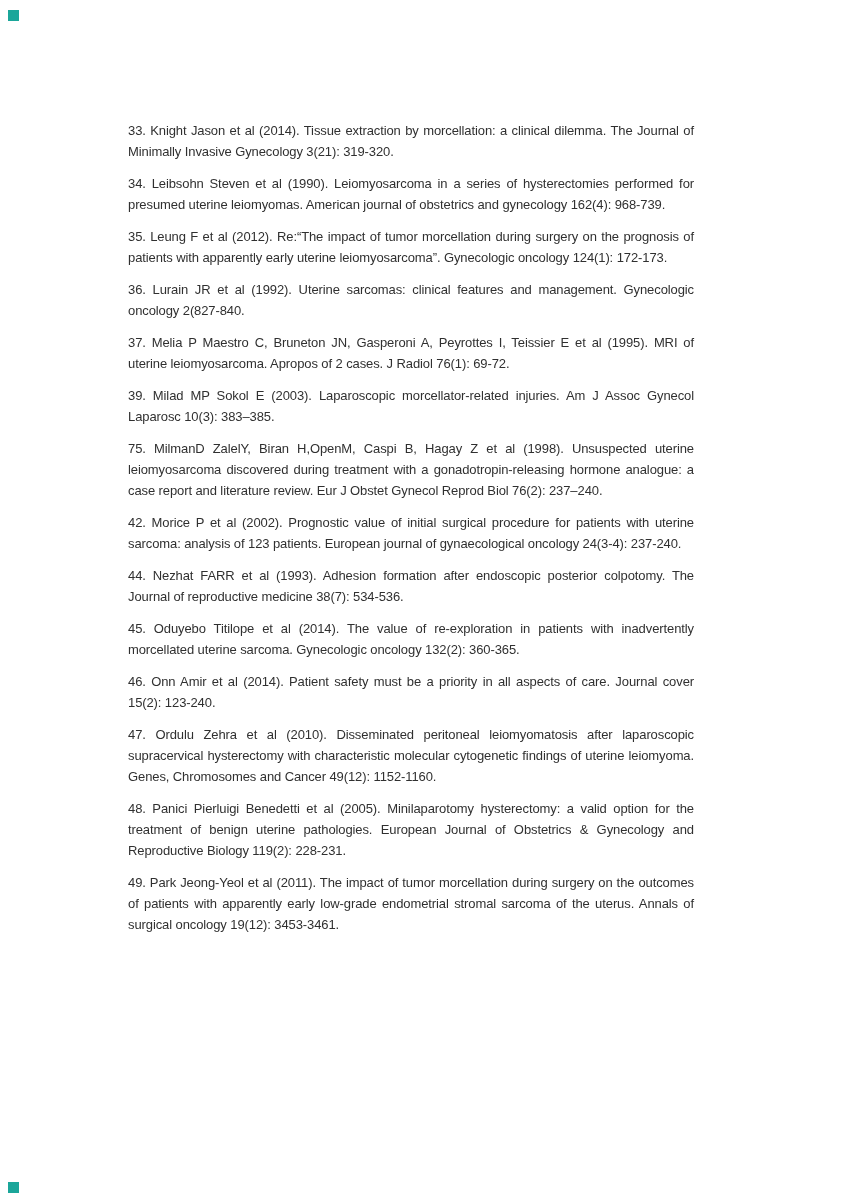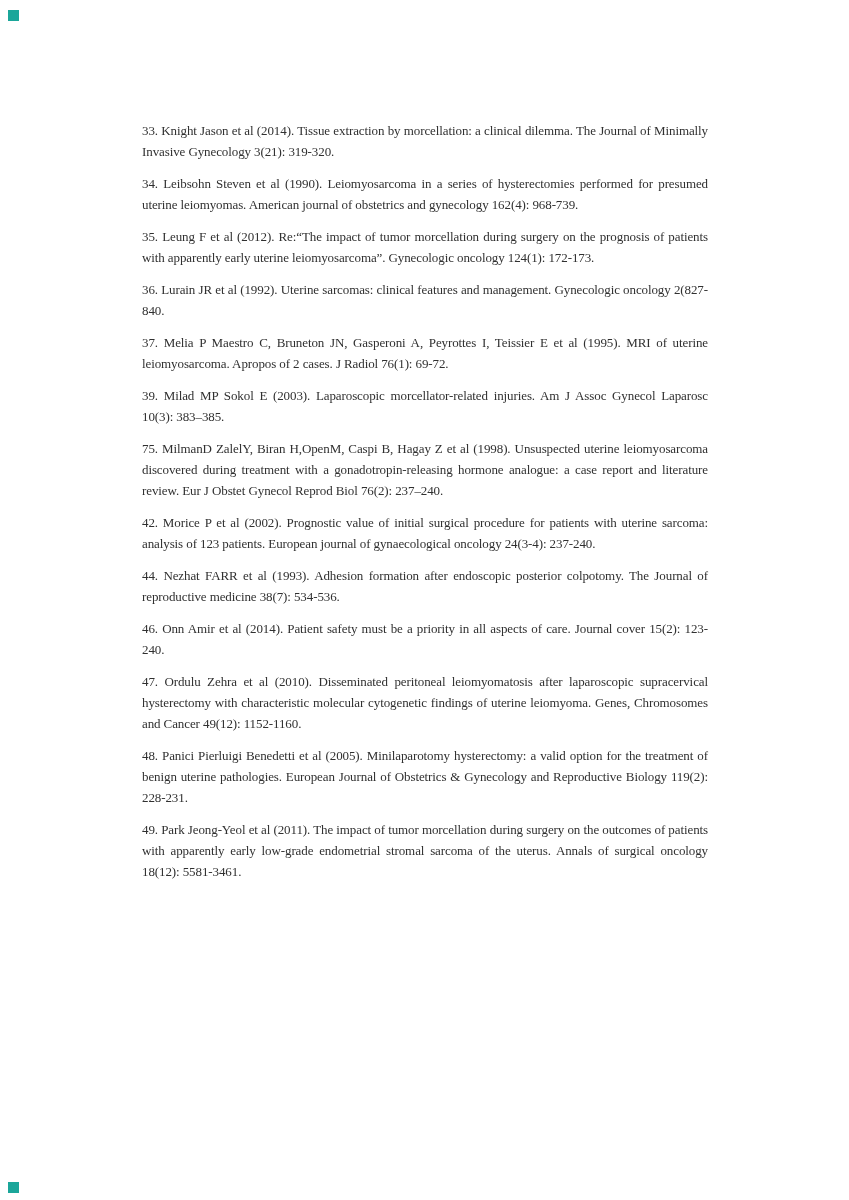--- a/index.html
+++ b/index.html
@@ -23,24 +23,24 @@
     position: absolute;
     left: 8px;
     width: 11px;
     height: 11px;
     background: var(--mark-color, #1ba69a);
   }
   .corner-mark.top { top: 10px; }
   .corner-mark.bottom { top: 1182px; }
   .references {
     position: absolute;
-    left: 142px;
+    left: 128px;
     top: 120px;
     width: 566px;
-    font-family: Liberation Serif, serif;
+    font-family: Liberation Sans, sans-serif;
     font-size: 13px;
     line-height: 21px;
     letter-spacing: -0.1px;
     color: var(--text-color, #303030);
     text-align: justify;
   }
   .ref {
     margin: 0 0 11px 0;
     padding: 0;
   }
@@ -58,20 +58,21 @@
 
   <p class="ref">33. Knight Jason et al (2014). Tissue extraction by morcellation: a clinical dilemma. The Journal of Minimally Invasive Gynecology 3(21): 319-320.</p>
       <p class="ref">34. Leibsohn Steven et al (1990). Leiomyosarcoma in a series of hysterectomies performed for presumed uterine leiomyomas. American journal of obstetrics and gynecology 162(4): 968-739.</p>
       <p class="ref">35. Leung F et al (2012). Re:“The impact of tumor morcellation during surgery on the prognosis of patients with apparently early uterine leiomyosarcoma”. Gynecologic oncology 124(1): 172-173.</p>
       <p class="ref">36. Lurain JR et al (1992). Uterine sarcomas: clinical features and management. Gynecologic oncology 2(827-840.</p>
       <p class="ref">37. Melia P Maestro C, Bruneton JN, Gasperoni A, Peyrottes I, Teissier E et al (1995). MRI of uterine leiomyosarcoma. Apropos of 2 cases. J Radiol 76(1): 69-72.</p>
       <p class="ref">39. Milad MP Sokol E (2003). Laparoscopic morcellator-related injuries. Am J Assoc Gynecol Laparosc 10(3): 383–385.</p>
       <p class="ref">75. MilmanD ZalelY, Biran H,OpenM, Caspi B, Hagay Z et al (1998). Unsuspected uterine leiomyosarcoma discovered during treatment with a gonadotropin-releasing hormone analogue: a case report and literature review. Eur J Obstet Gynecol Reprod Biol 76(2): 237–240.</p>
       <p class="ref">42. Morice P et al (2002). Prognostic value of initial surgical procedure for patients with uterine sarcoma: analysis of 123 patients. European journal of gynaecological oncology 24(3-4): 237-240.</p>
       <p class="ref">44. Nezhat FARR et al (1993). Adhesion formation after endoscopic posterior colpotomy. The Journal of reproductive medicine 38(7): 534-536.</p>
+      <p class="ref">45. Oduyebo Titilope et al (2014). The value of re-exploration in patients with inadvertently morcellated uterine sarcoma. Gynecologic oncology 132(2): 360-365.</p>
       <p class="ref">46. Onn Amir et al (2014). Patient safety must be a priority in all aspects of care. Journal cover 15(2): 123-240.</p>
       <p class="ref">47. Ordulu Zehra et al (2010). Disseminated peritoneal leiomyomatosis after laparoscopic supracervical hysterectomy with characteristic molecular cytogenetic findings of uterine leiomyoma. Genes, Chromosomes and Cancer 49(12): 1152-1160.</p>
       <p class="ref">48. Panici Pierluigi Benedetti et al (2005). Minilaparotomy hysterectomy: a valid option for the treatment of benign uterine pathologies. European Journal of Obstetrics &amp; Gynecology and Reproductive Biology 119(2): 228-231.</p>
-      <p class="ref">49. Park Jeong-Yeol et al (2011). The impact of tumor morcellation during surgery on the outcomes of patients with apparently early low-grade endometrial stromal sarcoma of the uterus. Annals of surgical oncology 18(12): 5581-3461.</p>
+      <p class="ref">49. Park Jeong-Yeol et al (2011). The impact of tumor morcellation during surgery on the outcomes of patients with apparently early low-grade endometrial stromal sarcoma of the uterus. Annals of surgical oncology 19(12): 3453-3461.</p>
     </main>
 
   <div class="corner-mark bottom"></div>
 </div>
 
 </body></html>

